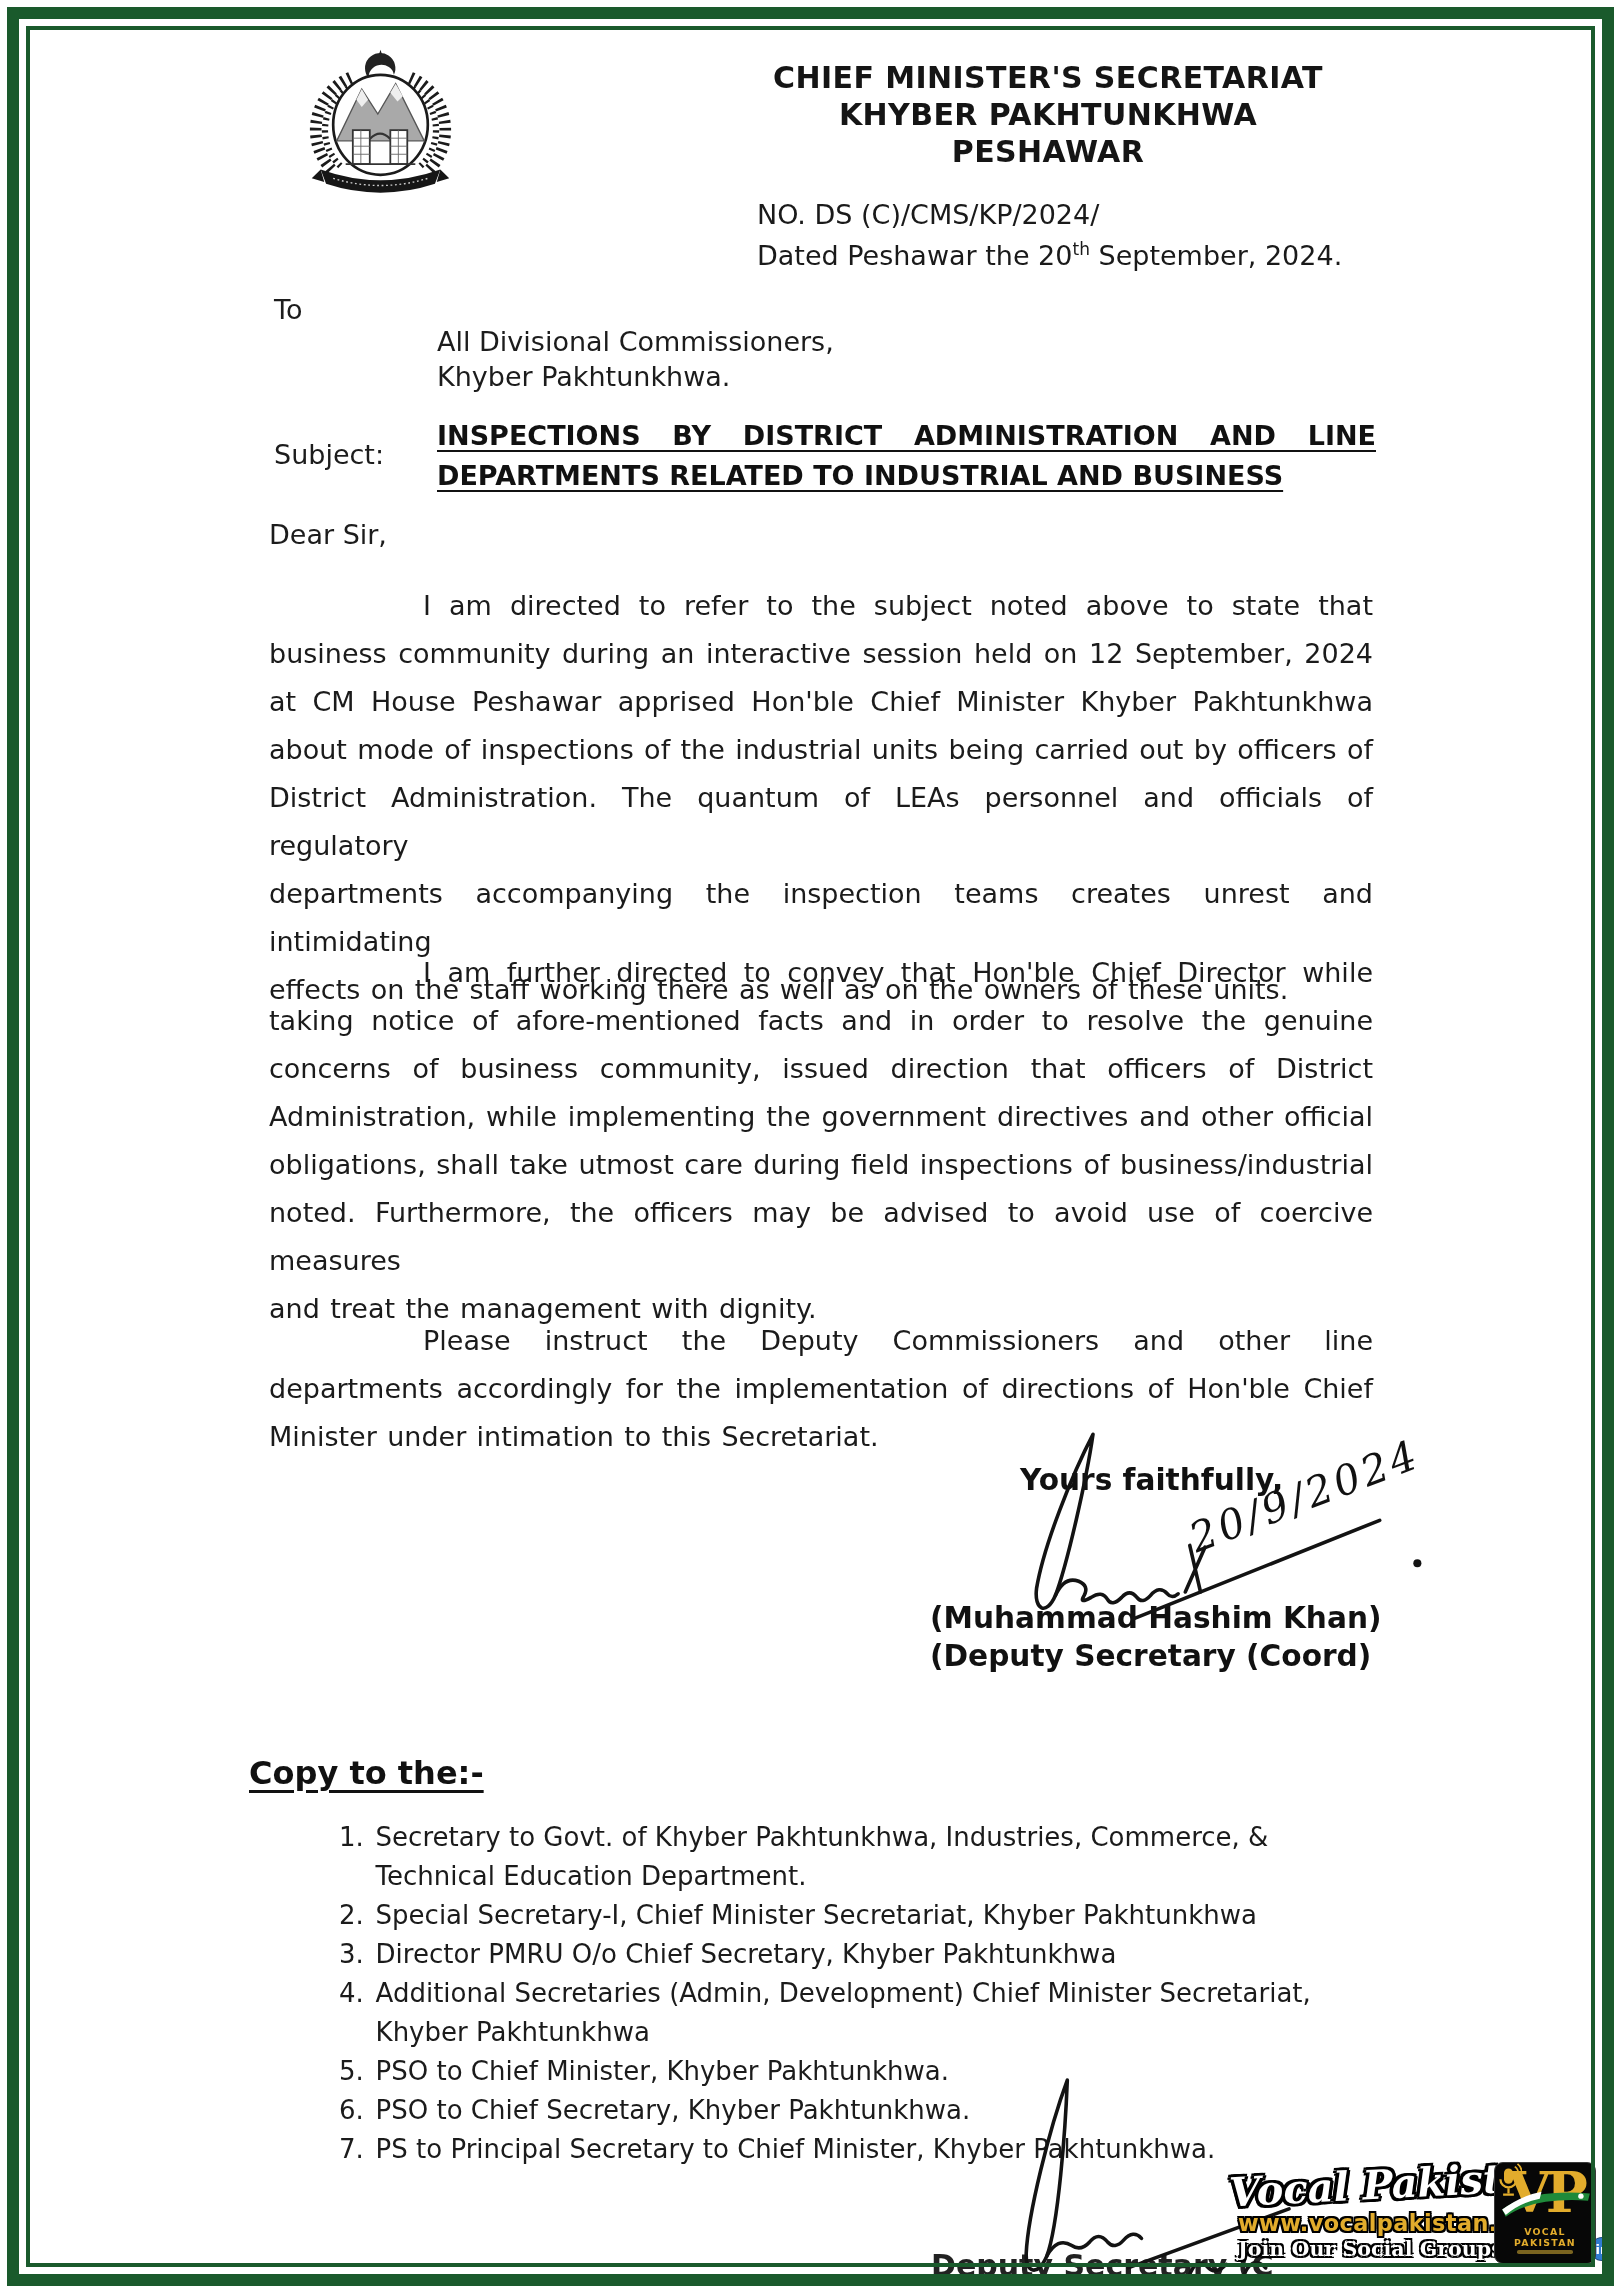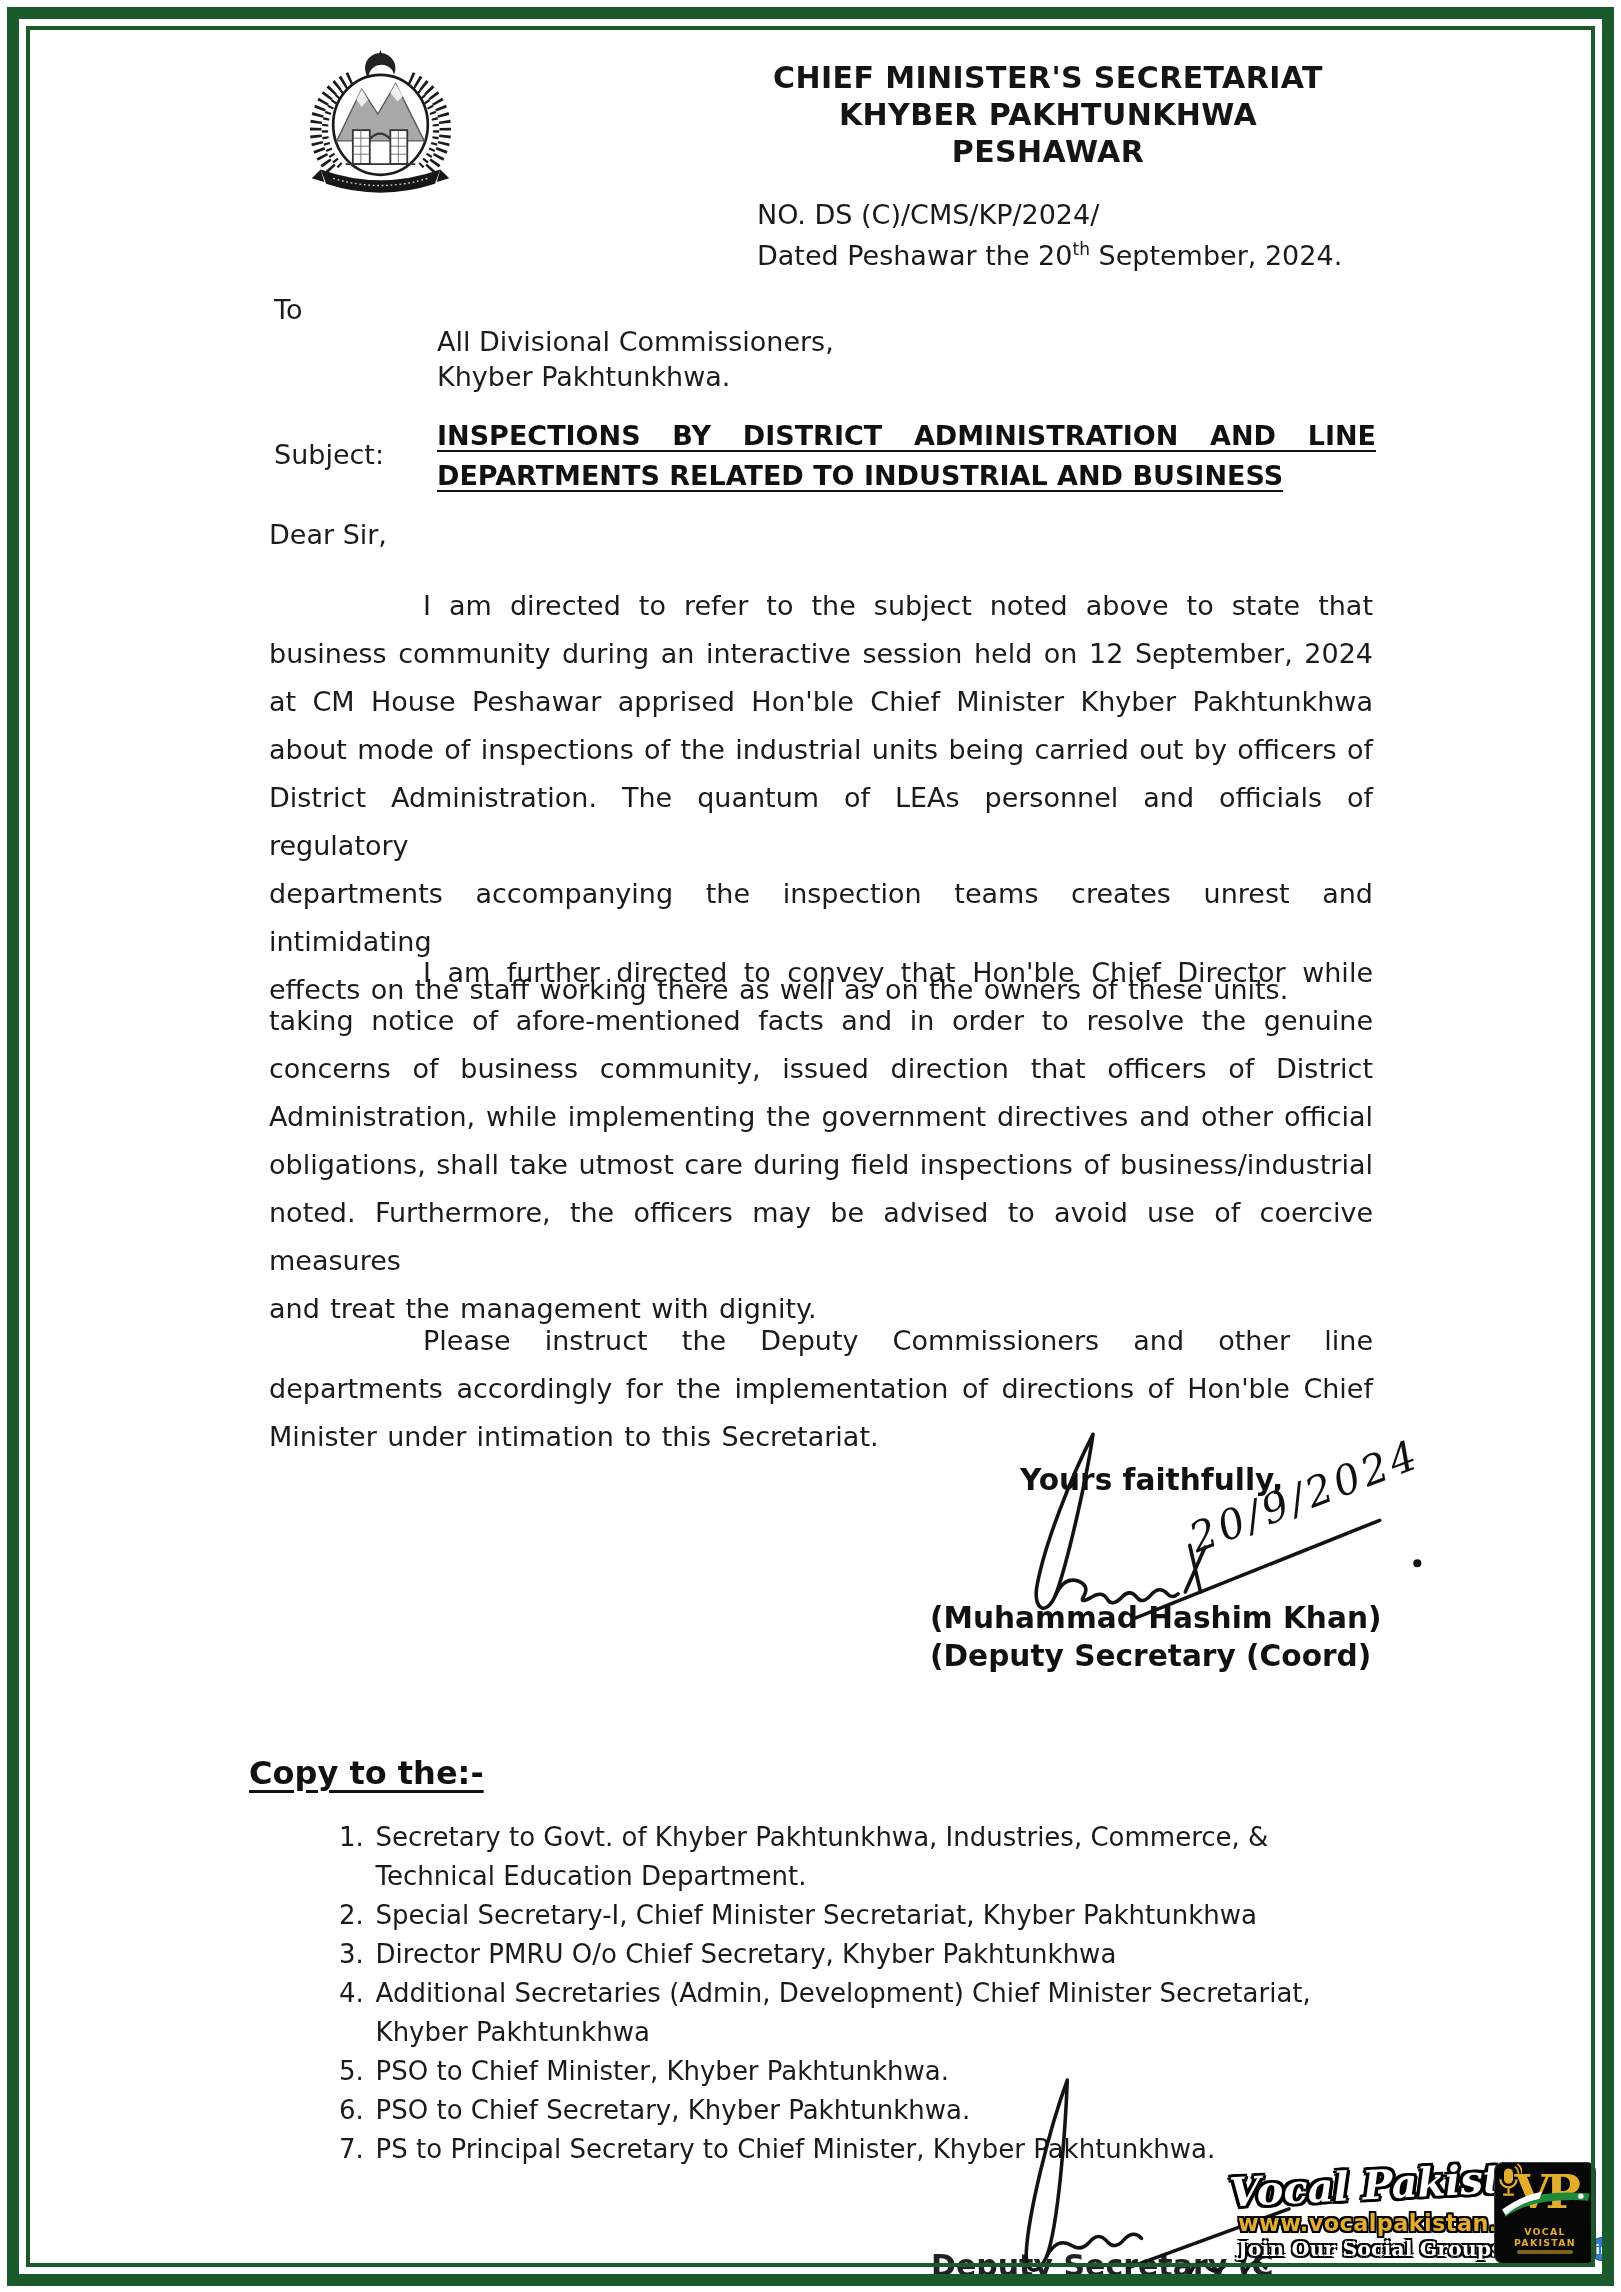--- a/index.html
+++ b/index.html
@@ -49,21 +49,21 @@
     text-shadow:-2.7px -2.7px 0 #000,2.7px -2.7px 0 #000,-2.7px 2.7px 0 #000,2.7px 2.7px 0 #000,0 -2.7px 0 #000,0 2.7px 0 #000,-2.7px 0 0 #000,2.7px 0 0 #000, -3.6px 0 0 #000, 3.6px 0 0 #000;}
   .wm-site{left:1238px; top:2210px; font-weight:bold; font-size:22.4px; letter-spacing:0.4px; white-space:nowrap;
     text-shadow:-1.8px -1.8px 0 #000,1.8px -1.8px 0 #000,-1.8px 1.8px 0 #000,1.8px 1.8px 0 #000,0 -1.8px 0 #000,0 1.8px 0 #000,-1.8px 0 0 #000,1.8px 0 0 #000;}
   .wm-social{left:1238px; top:2237px; display:flex; align-items:center; gap:6.3px;}
   .wm-social .label{font-family:"DejaVu Serif","Liberation Serif",serif; font-weight:bold; font-size:20.6px; color:#fff; white-space:nowrap;
     text-shadow:-1.8px -1.8px 0 #000,1.8px -1.8px 0 #000,-1.8px 1.8px 0 #000,1.8px 1.8px 0 #000;}
   .icn{width:24px; height:24px; border-radius:50%; display:flex; align-items:center; justify-content:center; color:#fff; font-weight:bold; border:0.9px solid rgba(0,0,0,.4); box-sizing:border-box;}
   .icn.wa{font-size:14.3px;} .icn.fb{font-family:"DejaVu Serif",serif; font-size:17px;} .icn.li{font-size:13px; letter-spacing:0;}
   .wm-logo{left:1494px; top:2162px; width:102px; height:102px; background:#070707; border-radius:9px; border:0.9px solid #3a3a3a; box-sizing:border-box; overflow:hidden; text-align:center;}
   .wm-logo .mono{position:relative; height:61px;}
-  .wm-logo .mono .vp{position:absolute; left:0; right:0; top:1.8px; font-family:"DejaVu Serif","Liberation Serif",serif; font-weight:bold; font-size:47px; line-height:54px; color:var(--gold); letter-spacing:-5.4px;}
+  .wm-logo .mono .vp{position:absolute; left:0; right:0; top:1.8px; font-family:"DejaVu Serif","Liberation Serif",serif; font-weight:bold; font-size:56px; line-height:54px; color:var(--gold); letter-spacing:-5.4px;}
   .wm-logo .mono svg{position:absolute; left:0; top:0;}
   .wm-logo .lname{font-size:9.4px; font-weight:bold; color:var(--gold); letter-spacing:1.3px; margin-top:1.8px;}
   .wm-logo .ltag{margin:2.7px auto 0; width:56px; height:3.6px; background:#7a6420; border-radius:1.8px;}
   .mic{position:absolute; left:7.2px; top:3.6px;}
 </style>
 </head>
 <body>
 
 <div class="page" style="--green:#1a5a2c; --gold:#e2ac2c;">
 

